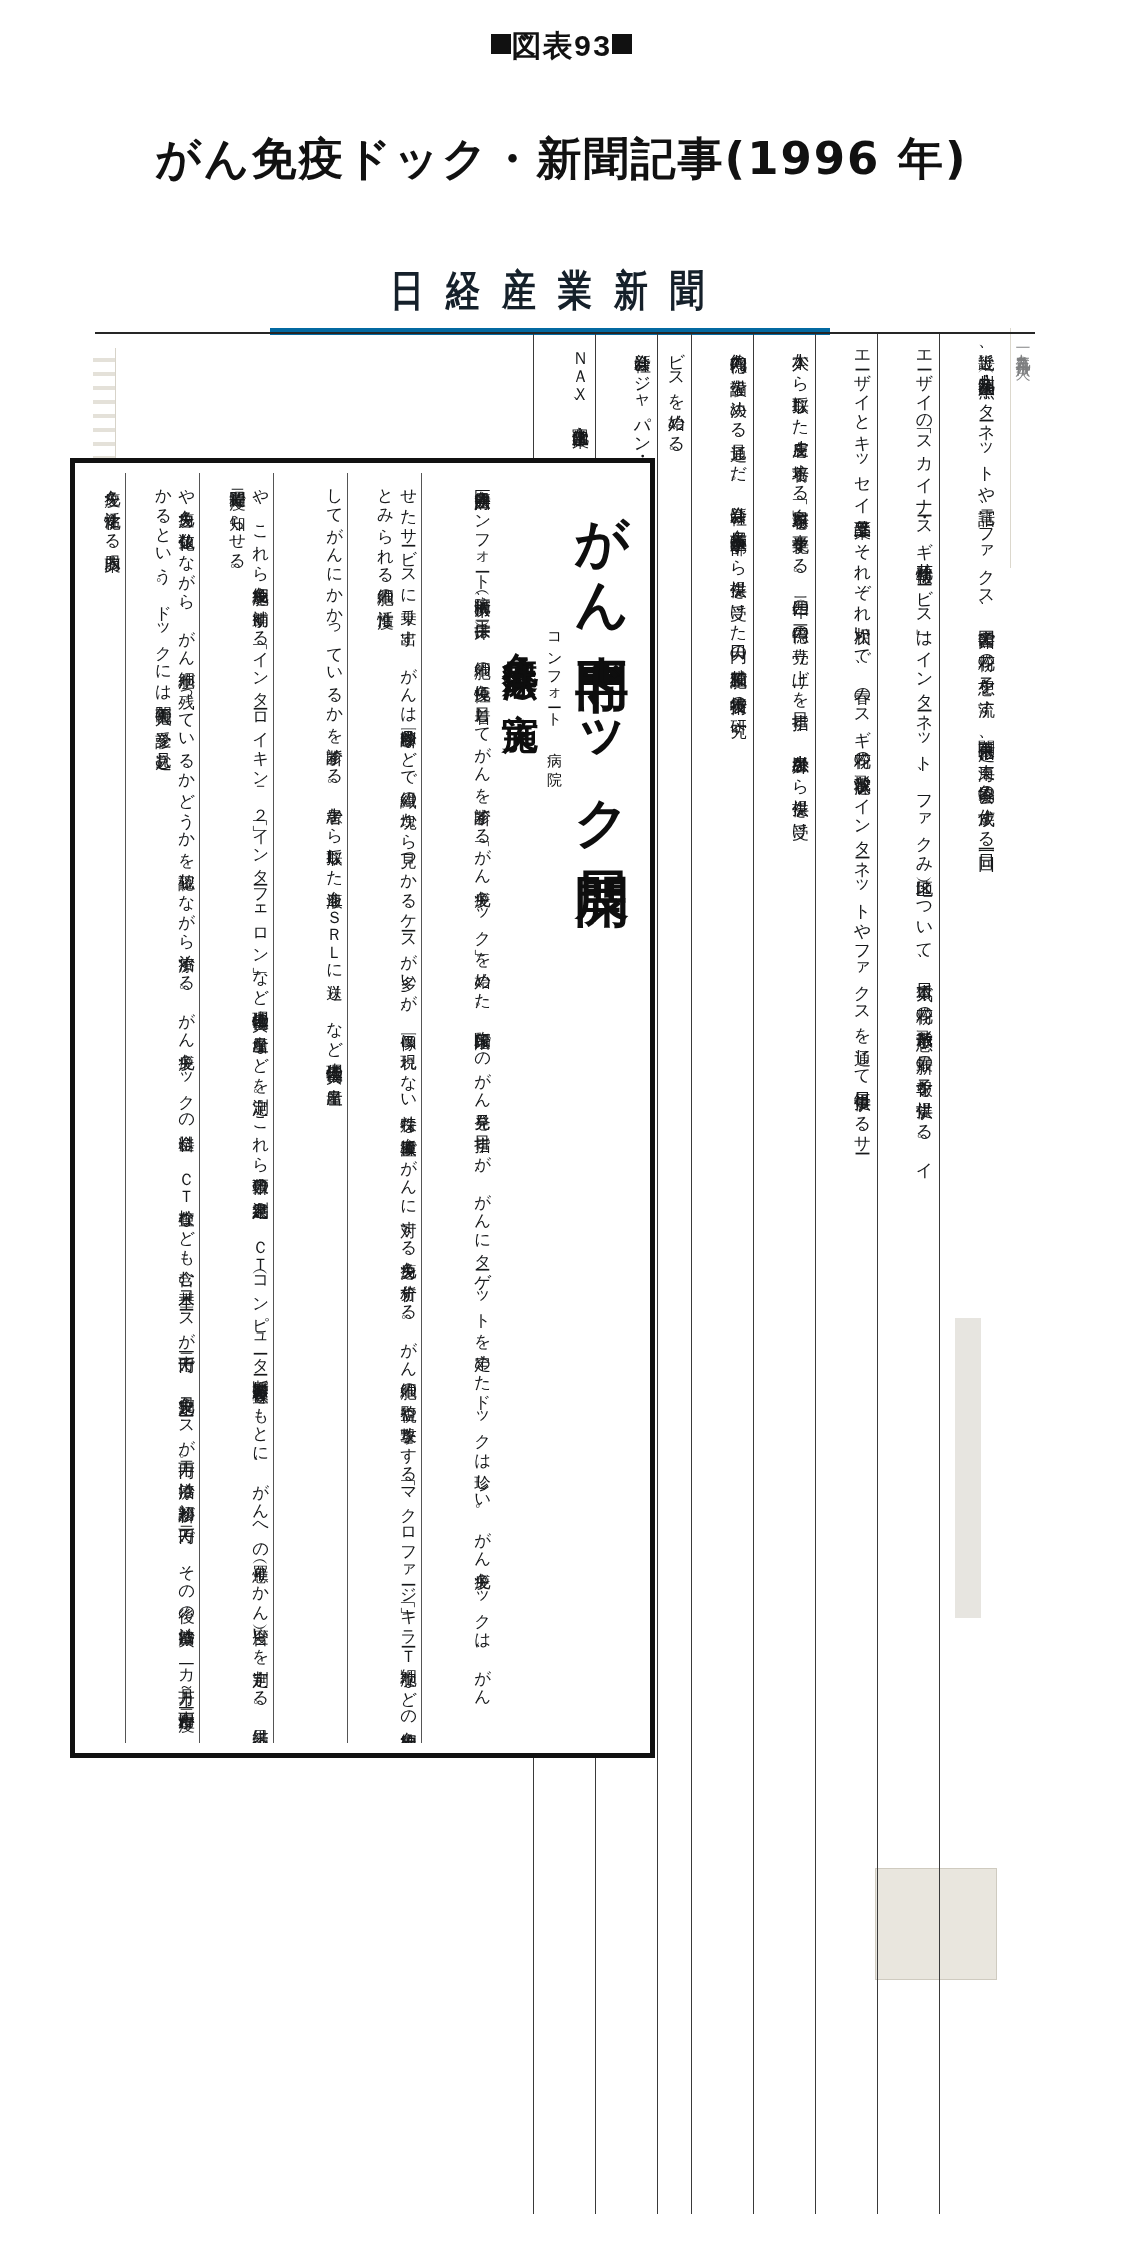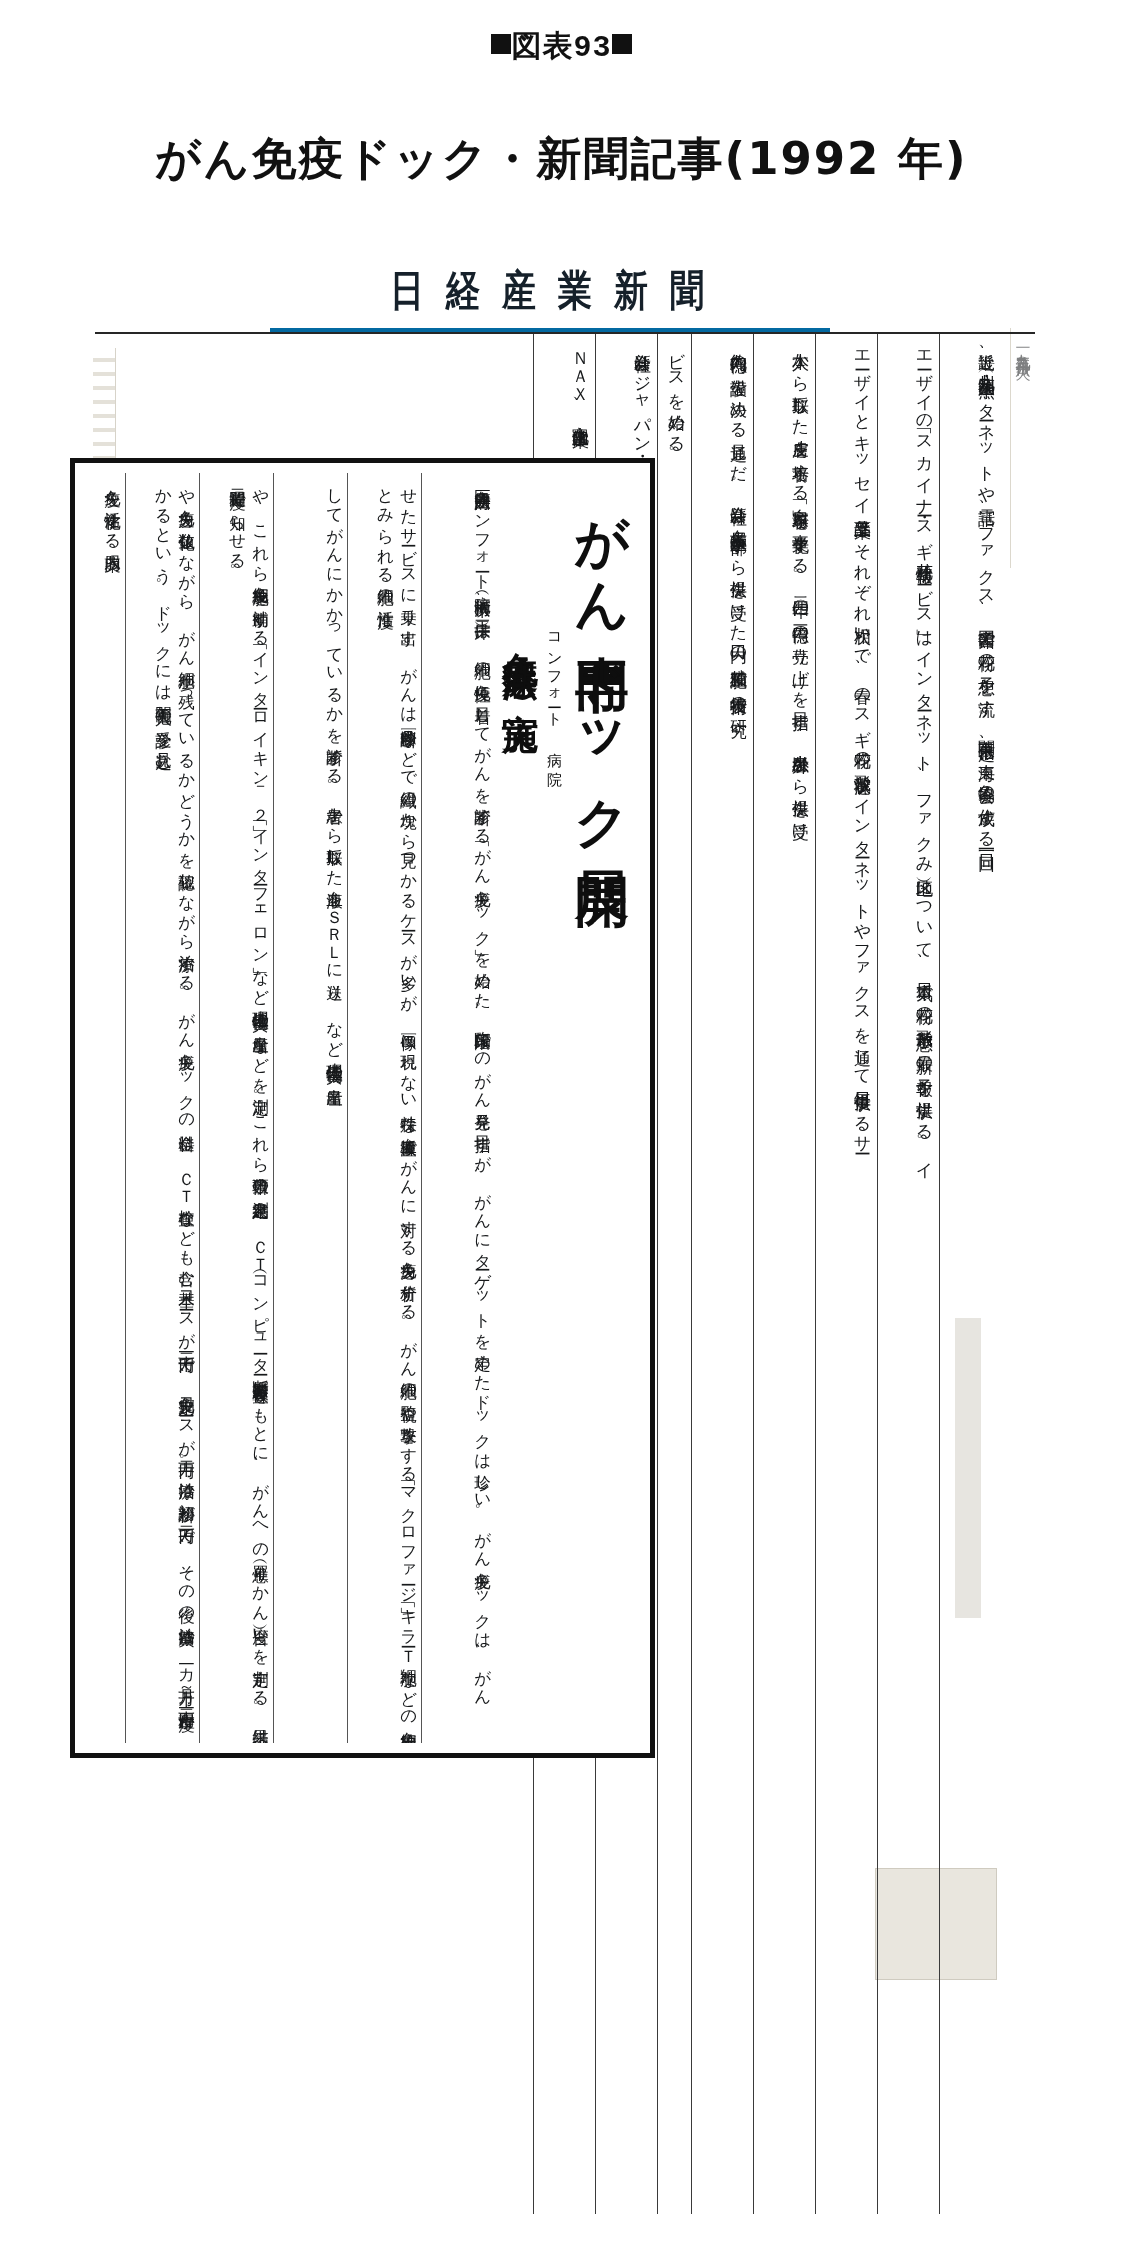--- a/index.html
+++ b/index.html
@@ -49,21 +49,21 @@
     width: 940px;
     height: 1960px;
   }
 
   .masthead {
     position: absolute;
     left: 175px;
     top: 0px;
     width: 560px;
     height: 60px;
-    border-bottom: 5px solid #0369a1;
+    border-bottom: 7px solid #0369a1;
     text-align: center;
   }
   .masthead span {
     font-size: 34px;
     font-weight: bold;
     letter-spacing: 22px;
     font-family: "DejaVu Sans", sans-serif;
     color: #15202a;
     display: inline-block;
     transform: scaleY(1.25);
@@ -208,21 +208,21 @@
     opacity: .5;
   }
 </style>
 </head>
 <body>
 
 <div class="fig-label">
   <span class="blk"></span><span>図表93</span><span class="blk"></span>
 </div>
 
-<div class="fig-title">がん免疫ドック・新聞記事(1992 年)</div>
+<div class="fig-title">がん免疫ドック・新聞記事(1996 年)</div>
 
 <div class="clipping">
 
   <div class="torn-left"></div>
   <div class="torn-r1"></div>
   <div class="smudge" style="left:860px;top:1050px;width:26px;height:300px;"></div>
   <div class="tape" style="left:780px;top:1600px;width:120px;height:110px;"></div>
 
   <div class="masthead">
     <span>日経産業新聞</span>

